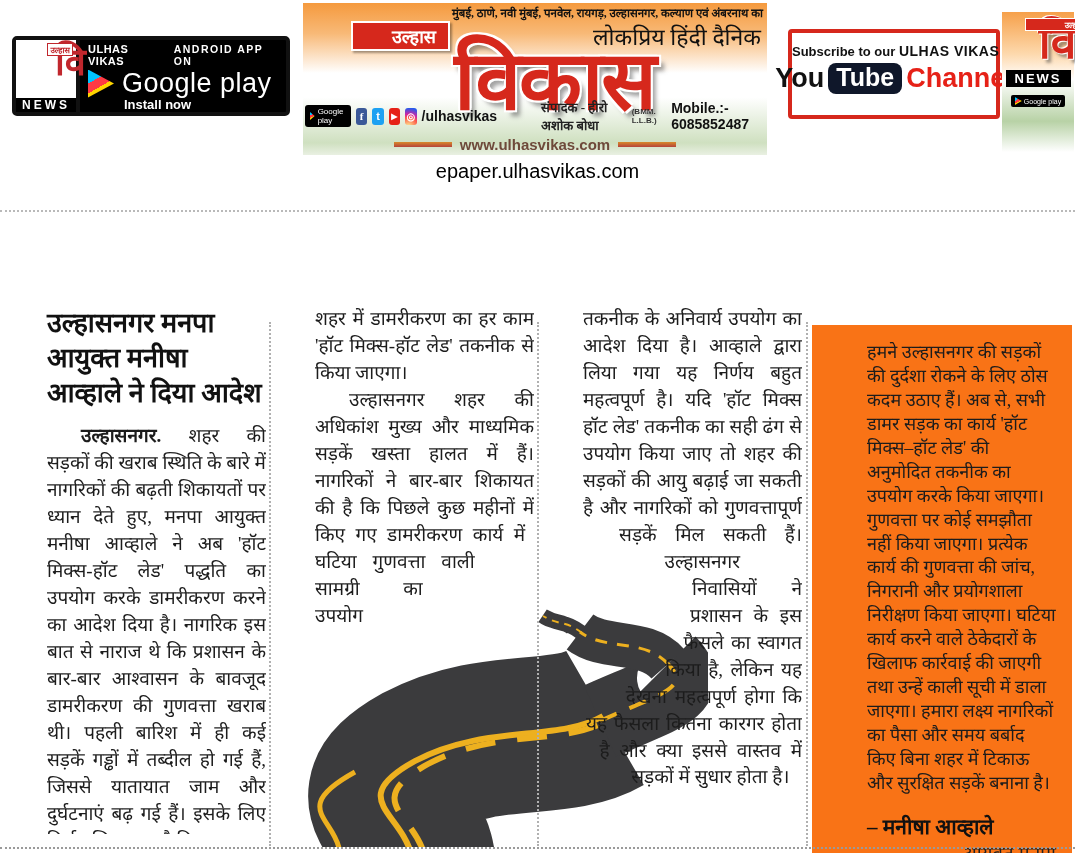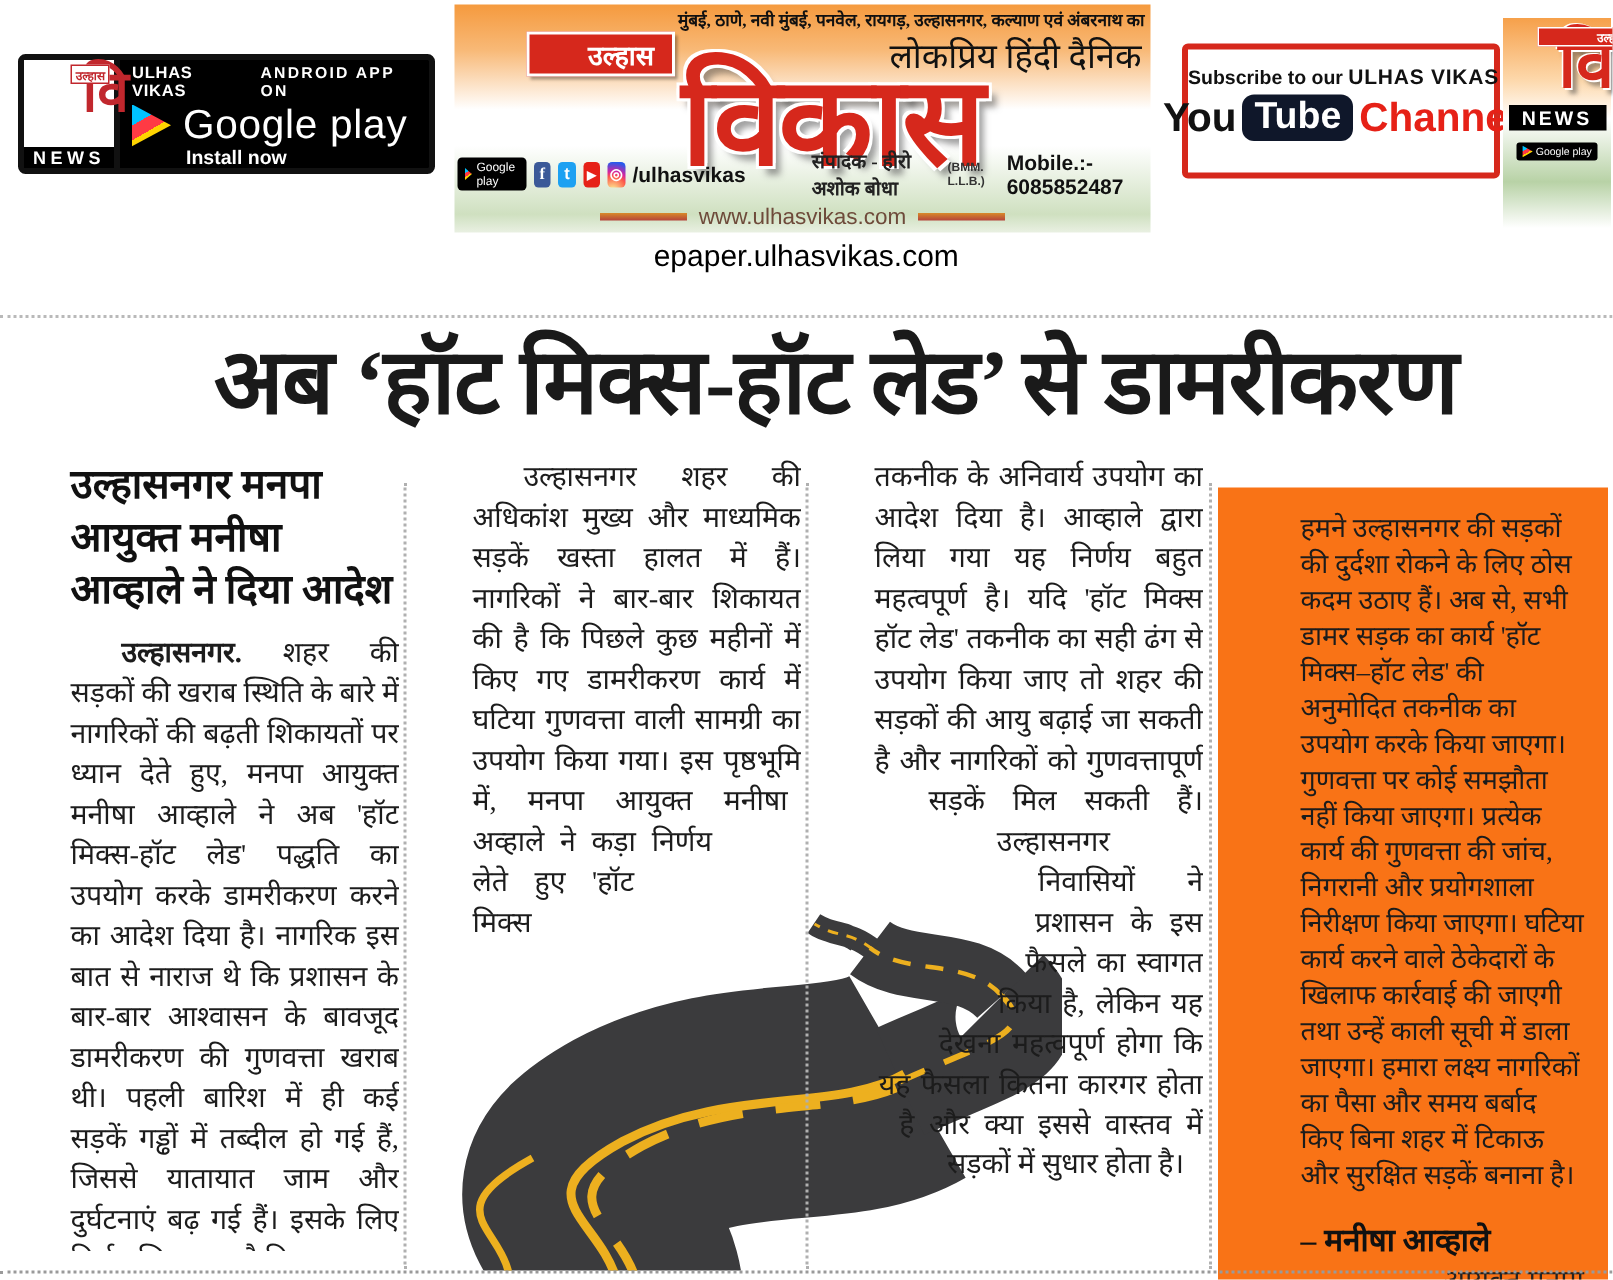--- a/index.html
+++ b/index.html
@@ -36,21 +36,21 @@
   .soc.fb { background:#3b5998; font-family:"Liberation Serif",serif; }
   .soc.tw { background:#1da1f2; }
   .soc.yt { background:#e62117; font-size:8px; }
   .soc.ig { background:radial-gradient(circle at 30% 110%,#fdf497 0%,#fd5949 45%,#d6249f 60%,#285aeb 90%); font-size:10px; }
   .mh-handle { font-size:14px; font-weight:bold; color:#111; }
   .mh-editor { font-size:13px; font-weight:bold; color:#222; }
   .mh-degree { font-size:8px; font-weight:bold; color:#333; }
   .mh-mobile { margin-left:auto; font-size:14px; font-weight:bold; color:#111; }
   .mh-site-row { position:absolute; left:0; right:0; bottom:2px; display:flex; align-items:center; justify-content:center; gap:8px; }
   .site-bar { width:58px; height:5px; background:linear-gradient(180deg,#d88a2a,#b5433a); }
-  .mh-site { font-size:15px; font-weight:normal; color:#6e4a3a; }
+  .mh-site { font-size:15px; font-weight:bold; color:#6e4a3a; }
 
   
   .yt-banner { position:absolute; left:788px; top:29px; width:212px; height:90px; background:#fff; border:4px solid #d6281c; border-radius:4px; text-align:center; padding-top:10px; }
   .yt-line1 { font-size:13px; font-weight:bold; color:#111; white-space:nowrap; }
   .yt-brand { font-size:14px; font-weight:900; letter-spacing:.5px; }
   .yt-line2 { display:flex; align-items:center; justify-content:center; gap:4px; margin-top:4px; }
   .yt-you { font-size:27px; font-weight:900; color:#111; }
   .yt-tube { font-size:25px; font-weight:900; color:#fff; background:#0f172a; border-radius:8px; padding:0 8px 2px 8px; }
   .yt-channel { font-size:27px; font-weight:900; color:#e62117; }
   .right-logo { position:absolute; left:1002px; top:12px; width:72px; height:140px; background:linear-gradient(180deg,#f6a04a 0%,#fdd9ad 30%,#ffffff 48%,#b8d2a6 78%,#ffffff 100%); display:flex; flex-direction:column; align-items:center; }
@@ -173,21 +173,20 @@
       </span>
     </div>
 
     <div class="pageinfo">
       <div class="l1">epaper.ulhasvikas.com</div>
     </div>
   </div>
 
   <div class="hrule-top"></div>
 
-  <div class="headline dev">अब ‘हॉट मिक्स-हॉट लेड’ से डामरीकरण</div>
 
   <svg class="road" viewBox="0 0 448 271">
     <g fill="none" stroke="#3b3b3d" stroke-linecap="butt">
       <path d="M150 330 C 190 240, 70 235, 160 185 C 230 148, 300 168, 345 142" stroke-width="155"></path>
       <path d="M340 145 C 400 118, 432 112, 408 88" stroke-width="78"></path>
       <path d="M408 88 C 385 62, 345 75, 320 56" stroke-width="44"></path>
       <path d="M322 57 C 305 44, 300 50, 283 40 C 292 47, 303 44, 312 52" stroke-width="15"></path>
     </g>
     <g fill="none" stroke="#edb01f">
       <path d="M145 330 C 185 240, 65 235, 155 185 C 225 148, 298 166, 343 140" stroke-width="6"></path>
@@ -199,20 +198,21 @@
     </g>
   </svg>
 
   <div class="col" id="col1">
     <div class="subhead dev">उल्हासनगर मनपा आयुक्त मनीषा आव्हाले ने दिया आदेश</div>
     <p class="dev"><span class="indent"></span><span class="lead">उल्हासनगर.</span><span> शहर की सड़कों की खराब स्थिति के बारे में नागरिकों की बढ़ती शिकायतों पर ध्यान देते हुए, मनपा आयुक्त मनीषा आव्हाले ने अब 'हॉट मिक्स-हॉट लेड' पद्धति का उपयोग करके डामरीकरण करने का आदेश दिया है। नागरिक इस बात से नाराज थे कि प्रशासन के बार-बार आश्वासन के बावजूद डामरीकरण की गुणवत्ता खराब थी। पहली बारिश में ही कई सड़कें गड्ढों में तब्दील हो गई हैं, जिससे यातायात जाम और दुर्घटनाएं बढ़ गई हैं। इसके लिए निर्णय लिया गया है कि</span></p>
   </div>
 
   <div class="col" id="col2">
     <div class="wrap-right"></div>
+    <p class="dev">शहर में डामरीकरण का हर काम 'हॉट मिक्स-हॉट लेड' तकनीक से किया जाएगा।</p>
     <p class="dev"><span class="indent"></span><span>उल्हासनगर शहर की अधिकांश मुख्य और माध्यमिक सड़कें खस्ता हालत में हैं। नागरिकों ने बार-बार शिकायत की है कि पिछले कुछ महीनों में किए गए डामरीकरण कार्य में घटिया गुणवत्ता वाली सामग्री का उपयोग किया गया। इस पृष्ठभूमि में, मनपा आयुक्त मनीषा अव्हाले ने कड़ा निर्णय लेते हुए 'हॉट मिक्स हॉट लेड '</span></p>
   </div>
 
   <div class="col" id="col3">
     <div class="wrap-left"></div>
     <p class="dev">तकनीक के अनिवार्य उपयोग का आदेश दिया है। आव्हाले द्वारा लिया गया यह निर्णय बहुत महत्वपूर्ण है। यदि 'हॉट मिक्स हॉट लेड' तकनीक का सही ढंग से उपयोग किया जाए तो शहर की सड़कों की आयु बढ़ाई जा सकती है और नागरिकों को गुणवत्तापूर्ण सड़कें मिल सकती हैं। उल्हासनगर निवासियों ने प्रशासन के इस फैसले का स्वागत किया है, लेकिन यह देखना महत्वपूर्ण होगा कि यह फैसला कितना कारगर होता है और क्या इससे वास्तव में सड़कों में सुधार होता है।</p>
   </div>
 
   <div class="quote-box">
     <div class="qtext dev">हमने उल्हासनगर की सड़कों की दुर्दशा रोकने के लिए ठोस कदम उठाए हैं। अब से, सभी डामर सड़क का कार्य 'हॉट मिक्स–हॉट लेड' की अनुमोदित तकनीक का उपयोग करके किया जाएगा। गुणवत्ता पर कोई समझौता नहीं किया जाएगा। प्रत्येक कार्य की गुणवत्ता की जांच, निगरानी और प्रयोगशाला निरीक्षण किया जाएगा। घटिया कार्य करने वाले ठेकेदारों के खिलाफ कार्रवाई की जाएगी तथा उन्हें काली सूची में डाला जाएगा। हमारा लक्ष्य नागरिकों का पैसा और समय बर्बाद किए बिना शहर में टिकाऊ और सुरक्षित सड़कें बनाना है।</div>

